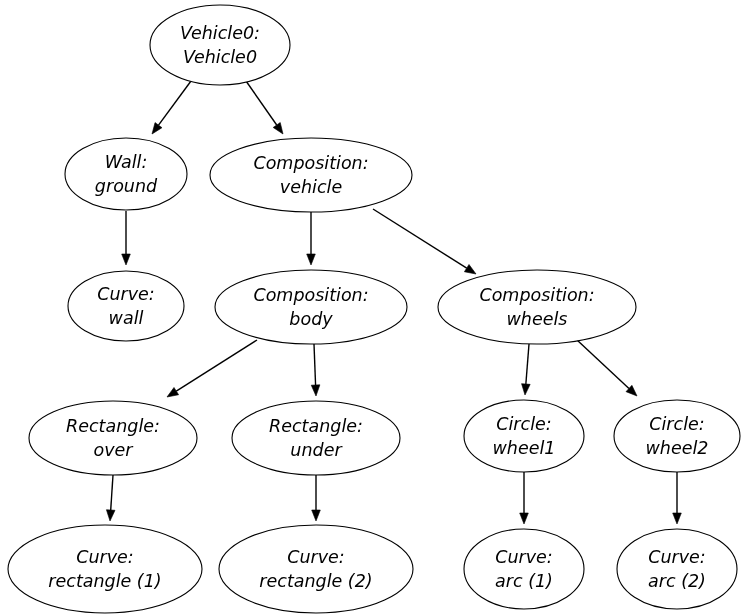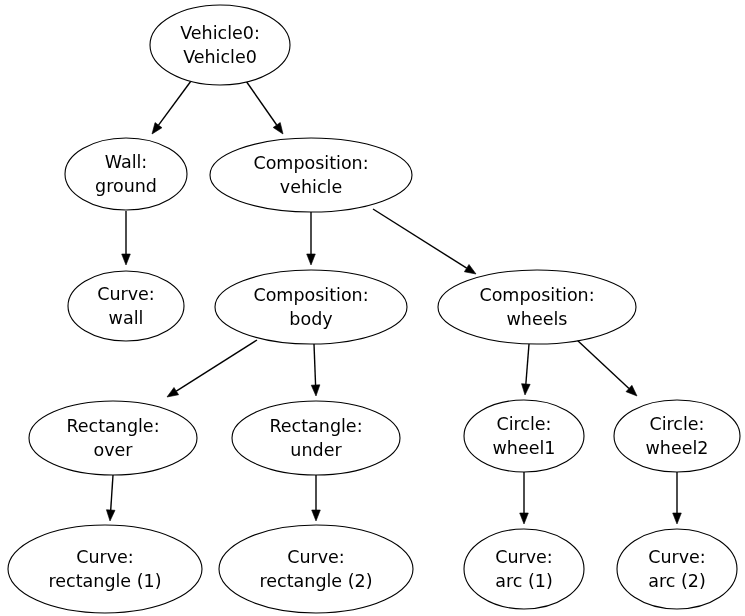--- a/index.html
+++ b/index.html
@@ -6,20 +6,21 @@
     margin: 0;
     padding: 0;
     background: #ffffff;
   }
   #graph-canvas {
     position: relative;
     width: 745px;
     height: 616px;
     background: #ffffff;
     overflow: hidden;
+    font-style: italic;
   }
   svg#graph-svg {
     display: block;
     width: 745px;
     height: 616px;
   }
   .node-ellipse {
     fill: #ffffff;
     stroke: #000000;
     stroke-width: 1.1;

